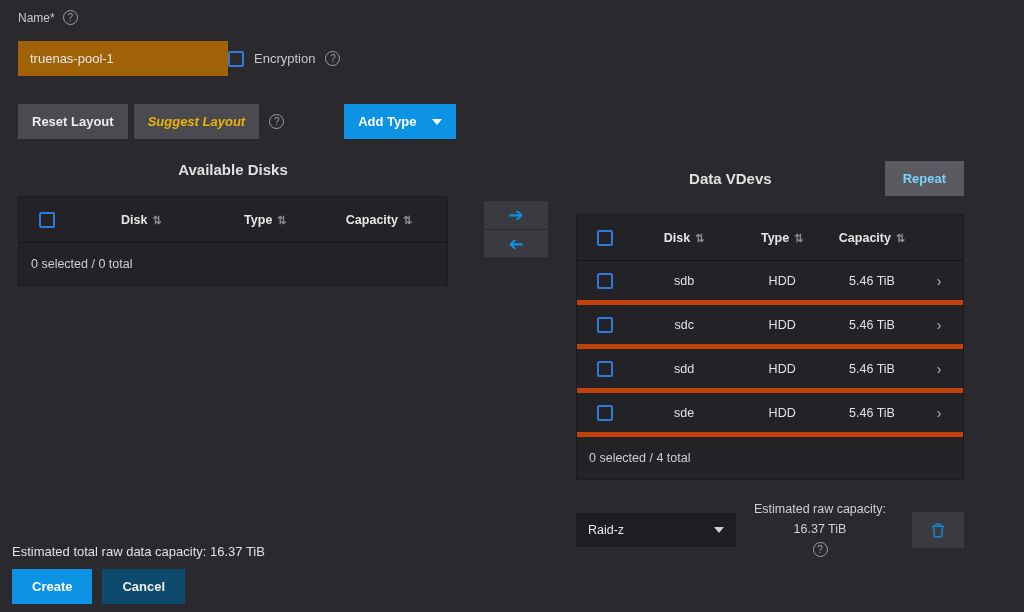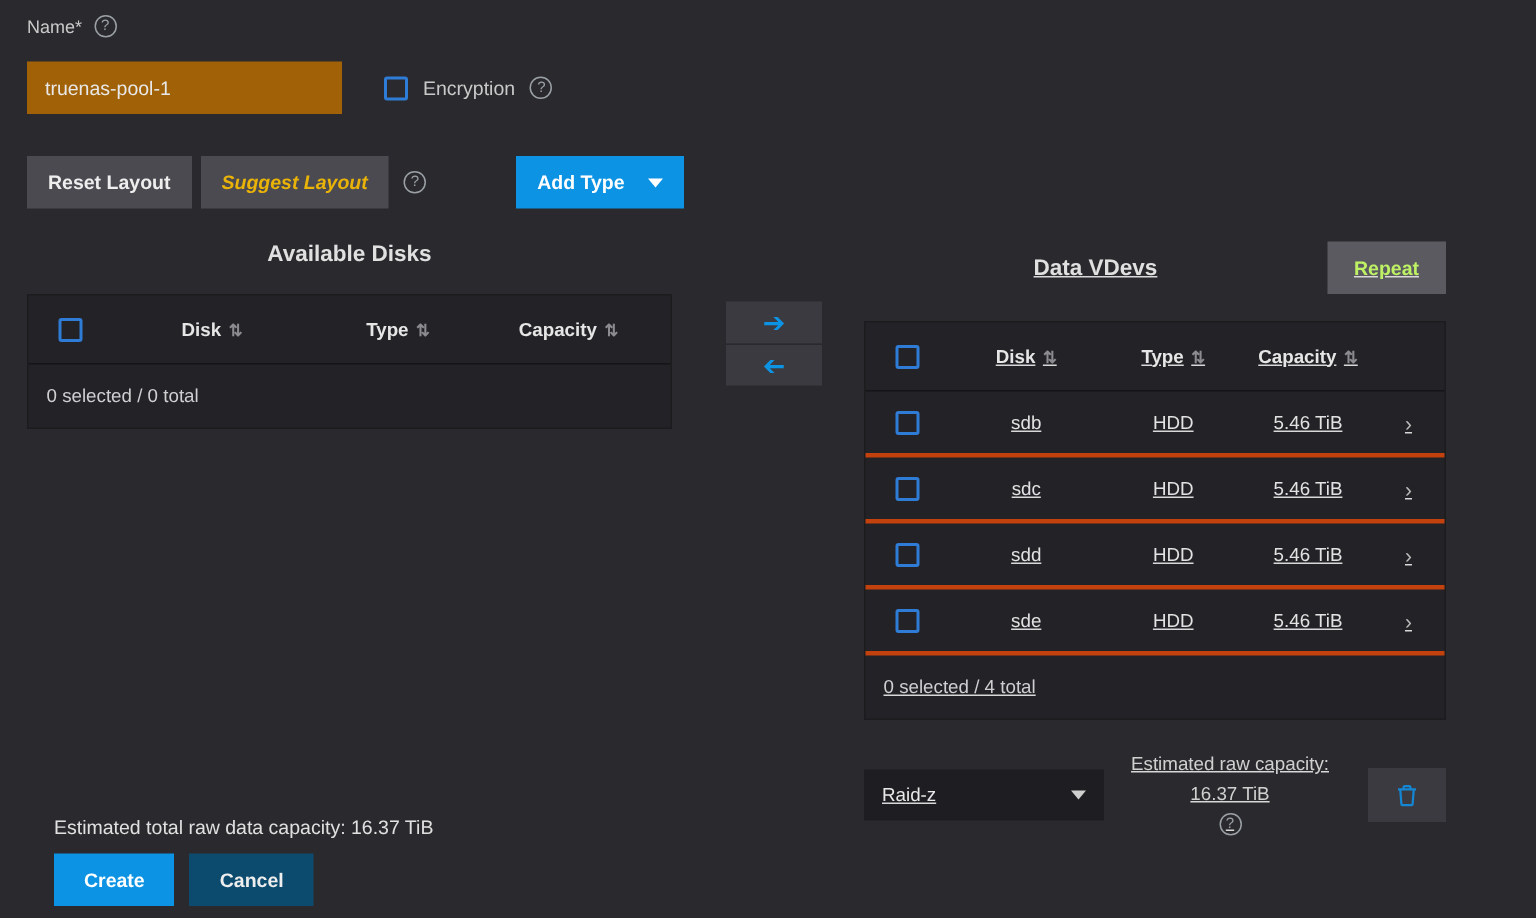--- a/index.html
+++ b/index.html
@@ -21,21 +21,21 @@
     align-items:center; justify-content:center; font-size:10px; color:#9aa0a6; line-height:1;
   }
   .name-input {
     background:#a16207; border:none; color:#e8e8e8; padding:10px 12px; width:210px; font-size:13px;
     outline:none;
   }
   .checkbox {
     width:16px; height:16px; border:2px solid #2e7cd6; border-radius:2px; display:inline-block;
     flex-shrink:0;
   }
-  .enc-wrap { margin-left:28px; display:flex; align-items:center; gap:10px; color:#c9c9c9; font-size:13px;justify-content:center;}
+  .enc-wrap { display:flex; align-items:center; gap:10px; color:#c9c9c9; font-size:13px;justify-content:center;}
   .btn {
     border:none; padding:10px 14px; font-size:13px; font-weight:600; cursor:pointer;
     display:inline-flex; align-items:center; gap:8px;
   }
   .btn-dark  { background:#4a4a50; color:#eee; }
   .btn-dark2 { background:#4a4a50; color:#eab308;font-style:italic; }
   .btn-blue  { background:#0d93e4; color:#fff; }
   .btn-grey  { background:#0c4a6e; color:#eee; }
   .btn-row { display:flex; align-items:center; gap:6px; margin-top:28px; }
   .btn-row .help-icon { margin-left:4px; }
@@ -43,31 +43,31 @@
   .caret-down {
     width:0;height:0;border-left:5px solid transparent;border-right:5px solid transparent;
     border-top:6px solid #fff; display:inline-block; margin-left:8px;
   }
 
   .tables { display:flex; gap:16px; margin-top:22px; align-items:flex-start;}
   .panel { width:430px; }
   .panel-title { text-align:center; font-weight:700; color:#e0e0e0; font-size:15px; margin-bottom:18px;}
   .panel-title-row { display:flex; align-items:center; margin-bottom:18px;}
   .panel-title-row .panel-title { flex:1; margin-bottom:0; }
-  .repeat-btn { background:#5a5a60; color:#bef264; padding:10px 18px; font-weight:700; border:none; font-size:13px;}
+  .repeat-btn { background:#5a5a60; color:#7dd3fc; padding:10px 18px; font-weight:700; border:none; font-size:13px;}
 
   .grid {
     background:#232327;
     border:1px solid #1c1c1f;
   }
   .grid-head, .grid-row {
     display:flex; align-items:center; padding:0 6px;
   }
   .grid-head { height:46px; border-bottom:1px solid #151518; font-weight:700; color:#e6e6e6; font-size:12.5px;}
-  .grid-row  { height:44px; border-bottom:3px solid #c2410c; color:#e2e2e2; font-size:12.5px;}
+  .grid-row  { height:44px; border-bottom:5px solid #c2410c; color:#e2e2e2; font-size:12.5px;}
   .col-chk { width:44px; display:flex; justify-content:center; }
   .col-disk { flex:1.4; text-align:center; }
   .col-type { flex:1; text-align:center; }
   .col-cap  { flex:1.2; text-align:center; }
   .col-exp  { width:36px; text-align:center; color:#bbb; font-size:14px;}
   .sort-ic { color:#8b8b90; font-size:11px; margin-left:5px;}
   .empty { padding:14px 10px; color:#8e8e93; font-size:12.5px;}
   .grid-foot { padding:14px 12px; color:#cfcfd2; font-size:12.5px;}
 
   .arrows {
@@ -89,27 +89,27 @@
   }
   .select .caret-down { border-top-color:#cfcfcf; }
   .est-cap { color:#d0d0d0; font-size:12.5px; display:flex; align-items:center; gap:6px;flex-direction:column;}
   .trash-btn {
     margin-left:auto; width:52px; height:36px; background:#3a3a40;
     display:flex; align-items:center; justify-content:center; color:#1486d4;
   }
   .trash-btn svg { width:18px; height:18px; }
 
   .footer {
-    position:absolute; left:0; right:0; bottom:8px; padding:0 36px;
+    position:absolute; left:0; right:0; bottom:8px; padding:0 12px;
   }
   .footer-label { color:#e0e0e0; font-size:13px; margin-bottom:10px;}
   .footer-btns { display:flex; gap:10px;}
   .footer .btn { padding:10px 20px; }
 
-  .right-panel { width:388px;text-decoration:underline; }
+  .right-panel { width:388px; }
 </style>
 </head>
 <body>
 
 <div class="page">
 
   <div class="name-label">
     <span>Name*</span>
     <span class="help-icon">?</span>
   </div>

